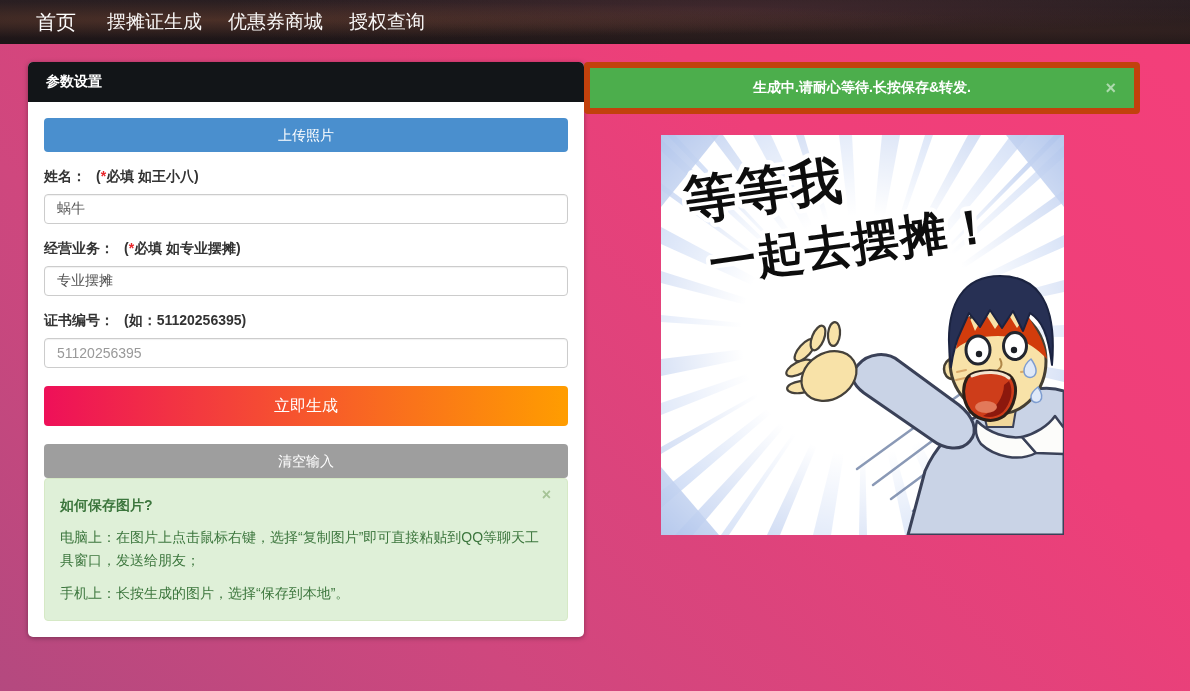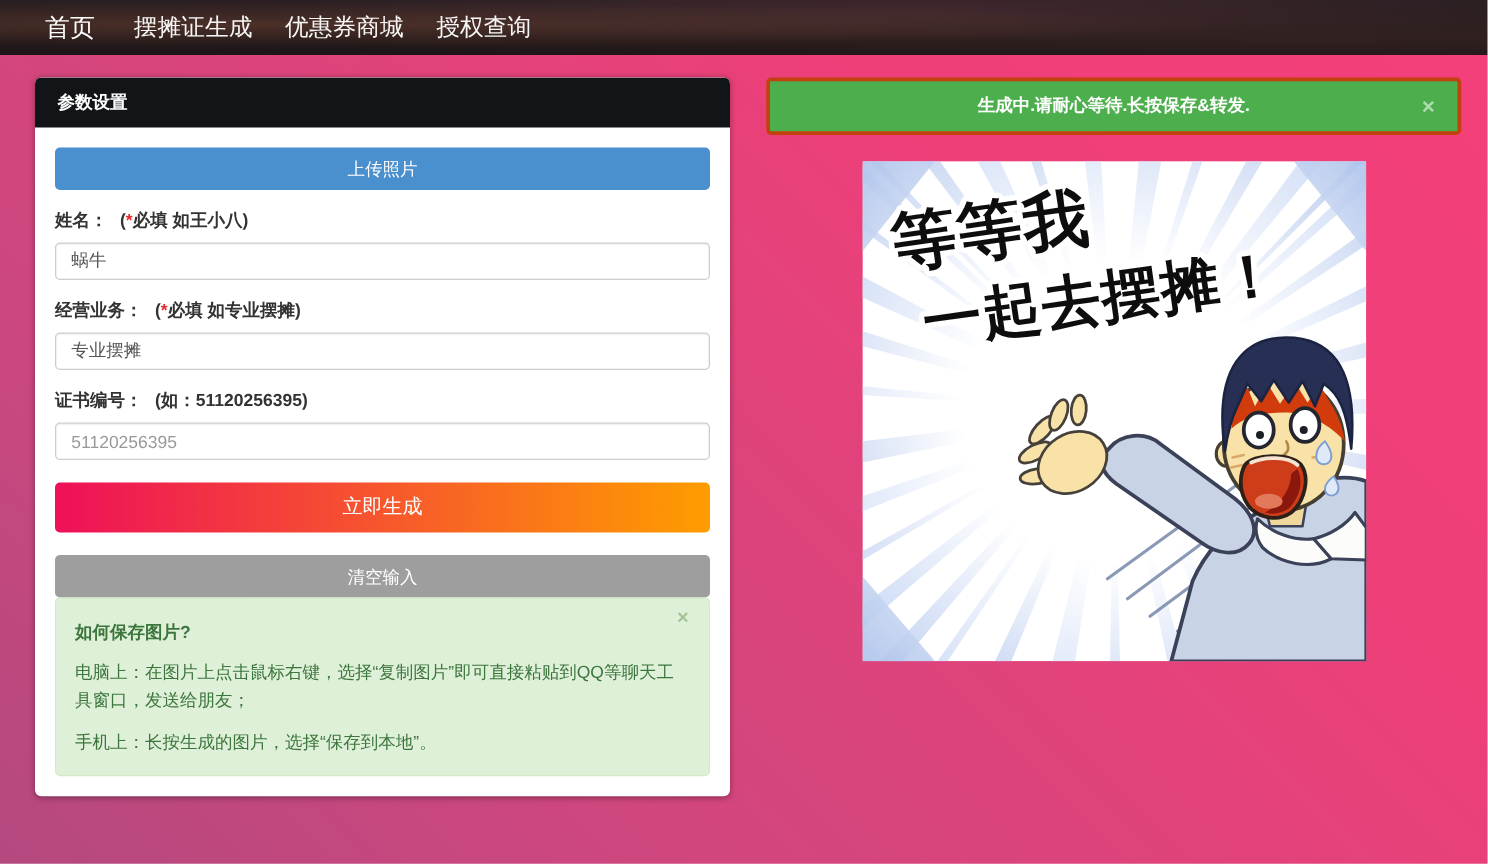--- a/index.html
+++ b/index.html
@@ -17,21 +17,21 @@
       radial-gradient(ellipse at 18% 45%, rgba(135,80,55,.40), transparent 55%),
       radial-gradient(ellipse at 62% 20%, rgba(110,60,70,.35), transparent 50%),
       radial-gradient(ellipse at 88% 70%, rgba(90,55,45,.30), transparent 55%),
       linear-gradient(#2a1f22,#1d1517);
   }
   .navbar a { text-decoration:none; color:#fff; }
   .nav-brand { font-size:20px; margin:0 18px 0 16px; }
   .nav-item  { font-size:19px; padding:0 13px; opacity:.96; }
 
   
-  .container { display:flex; gap:29px; padding:18px 0 0 28px; align-items:flex-start; }
+  .container { display:flex; padding:18px 0 0 28px; align-items:flex-start; }
 
   
   .card {
     width:556px; background:#fff; border-radius:5px; overflow:hidden;
     box-shadow:0 1px 5px rgba(0,0,0,.35);
   }
   .card-header {
     background:#121518; color:#fff; font-size:14px; font-weight:600;
     padding:11px 18px;
   }
@@ -64,21 +64,21 @@
   .alert-help p  { margin:0 0 10px; }
   .alert-help p:last-child { margin-bottom:0; }
   .help-close {
     position:absolute; top:7px; right:10px; background:none; border:none;
     color:#a6c497; font-size:16px; font-weight:bold; cursor:pointer; line-height:1;
   }
 
   
   .result-col { width:556px; }
   .alert-success {
-    position:relative; background:#4cae4c; border:3px solid #c2410c; border-radius:4px;
+    position:relative; background:#4cae4c; border:6px solid #c2410c; border-radius:4px;
     color:#fff; font-weight:bold; font-size:14px; text-align:center;
     padding:11px 34px; margin-bottom:21px;
   }
   .banner-close {
     position:absolute; right:12px; top:50%; transform:translateY(-50%);
     background:none; border:none; color:rgba(255,255,255,.55);
     font-size:18px; font-weight:bold; cursor:pointer; line-height:1;
   }
   .meme-wrap { width:403px; margin:0 auto; }
   .meme-wrap svg { display:block; }

